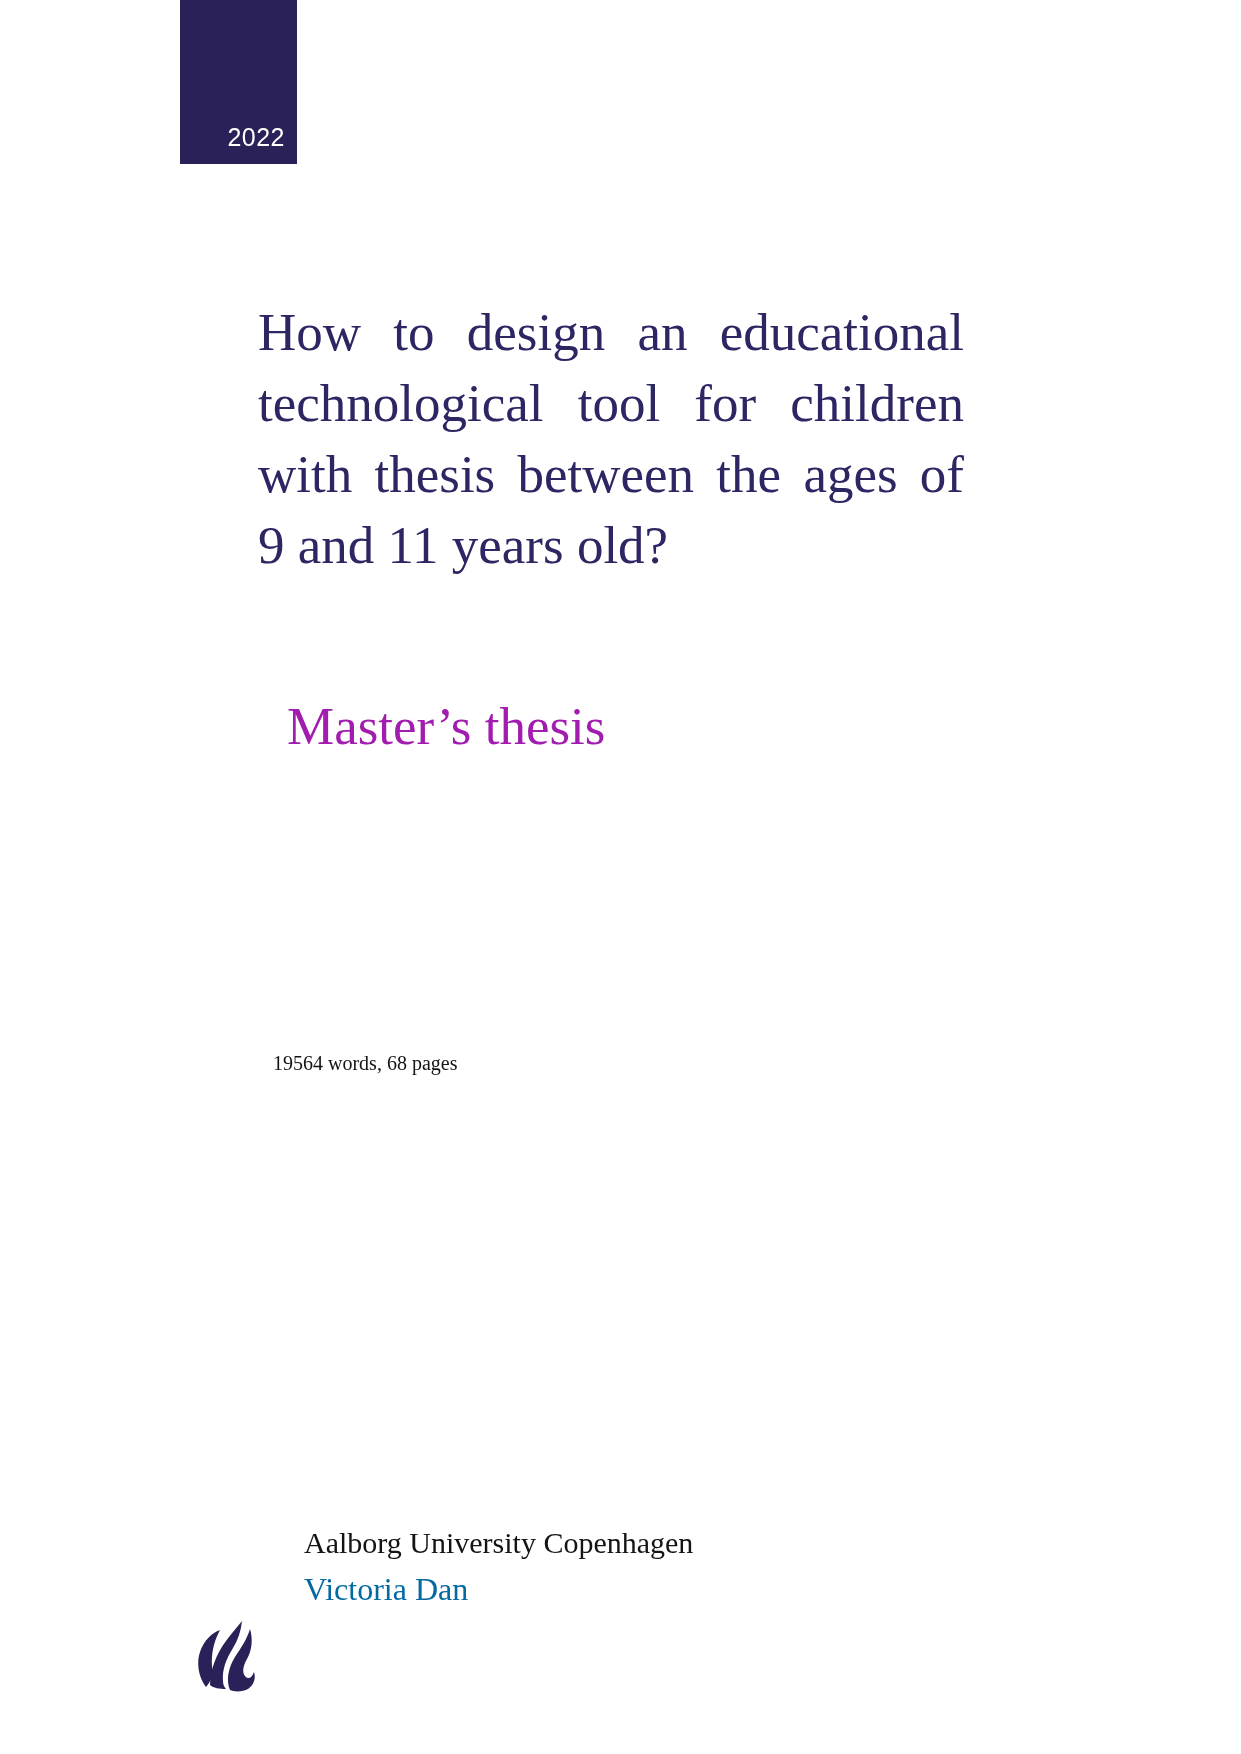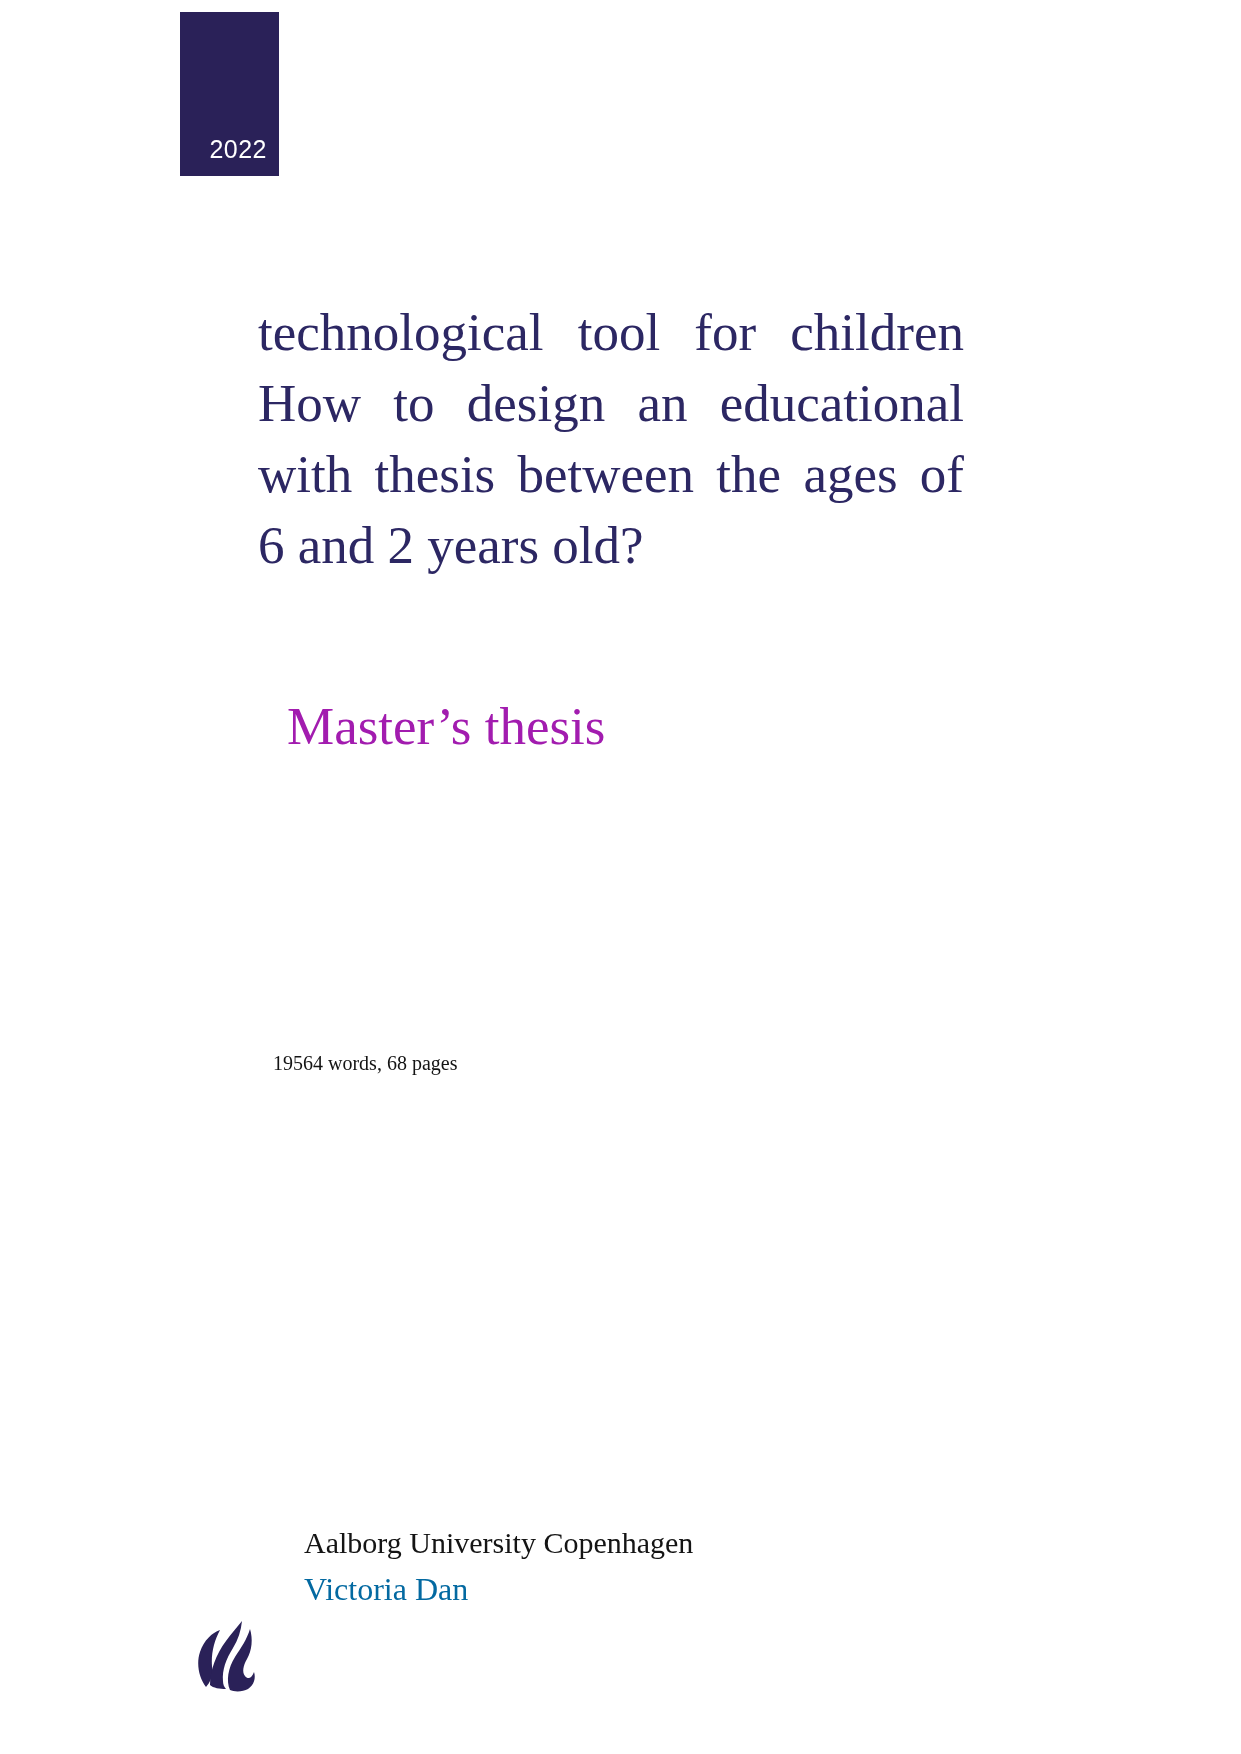--- a/index.html
+++ b/index.html
@@ -6,22 +6,22 @@
   .page{
     position:relative;
     width:1241px;height:1754px;
     margin:0 auto;
     background:#ffffff;
     overflow:hidden;
     font-family:"Liberation Serif", serif;
   }
   .year-badge{
     position:absolute;
-    left:180px;top:12px;
-    width:99px;height:164px;
+    left:180px;top:0;
+    width:117px;height:164px;
     background:#2a2158;
   }
   .year-badge .year{
     position:absolute;
     right:12px;bottom:14px;
     color:#ffffff;
     font-family:"Liberation Sans", sans-serif;
     font-size:25px;
     line-height:1;
     letter-spacing:0.5px;
@@ -80,24 +80,24 @@
 </head>
 <body>
 
 <div class="page">
 
   <div class="year-badge">
     <span class="year">2022</span>
   </div>
 
   <div class="thesis-title">
+    <div class="title-line">How to design an educational</div>
     <div class="title-line">technological tool for children</div>
-    <div class="title-line">How to design an educational</div>
     <div class="title-line">with thesis between the ages of</div>
-    <div class="title-line last">6 and 2 years old?</div>
+    <div class="title-line last">9 and 11 years old?</div>
   </div>
 
   <div class="thesis-subtitle">Master’s thesis</div>
 
   <div class="word-count">19564 words, 68 pages</div>
 
   <div class="author-name">Victoria Dan</div>
 
   <div class="university-name">Aalborg University Copenhagen</div>
 

